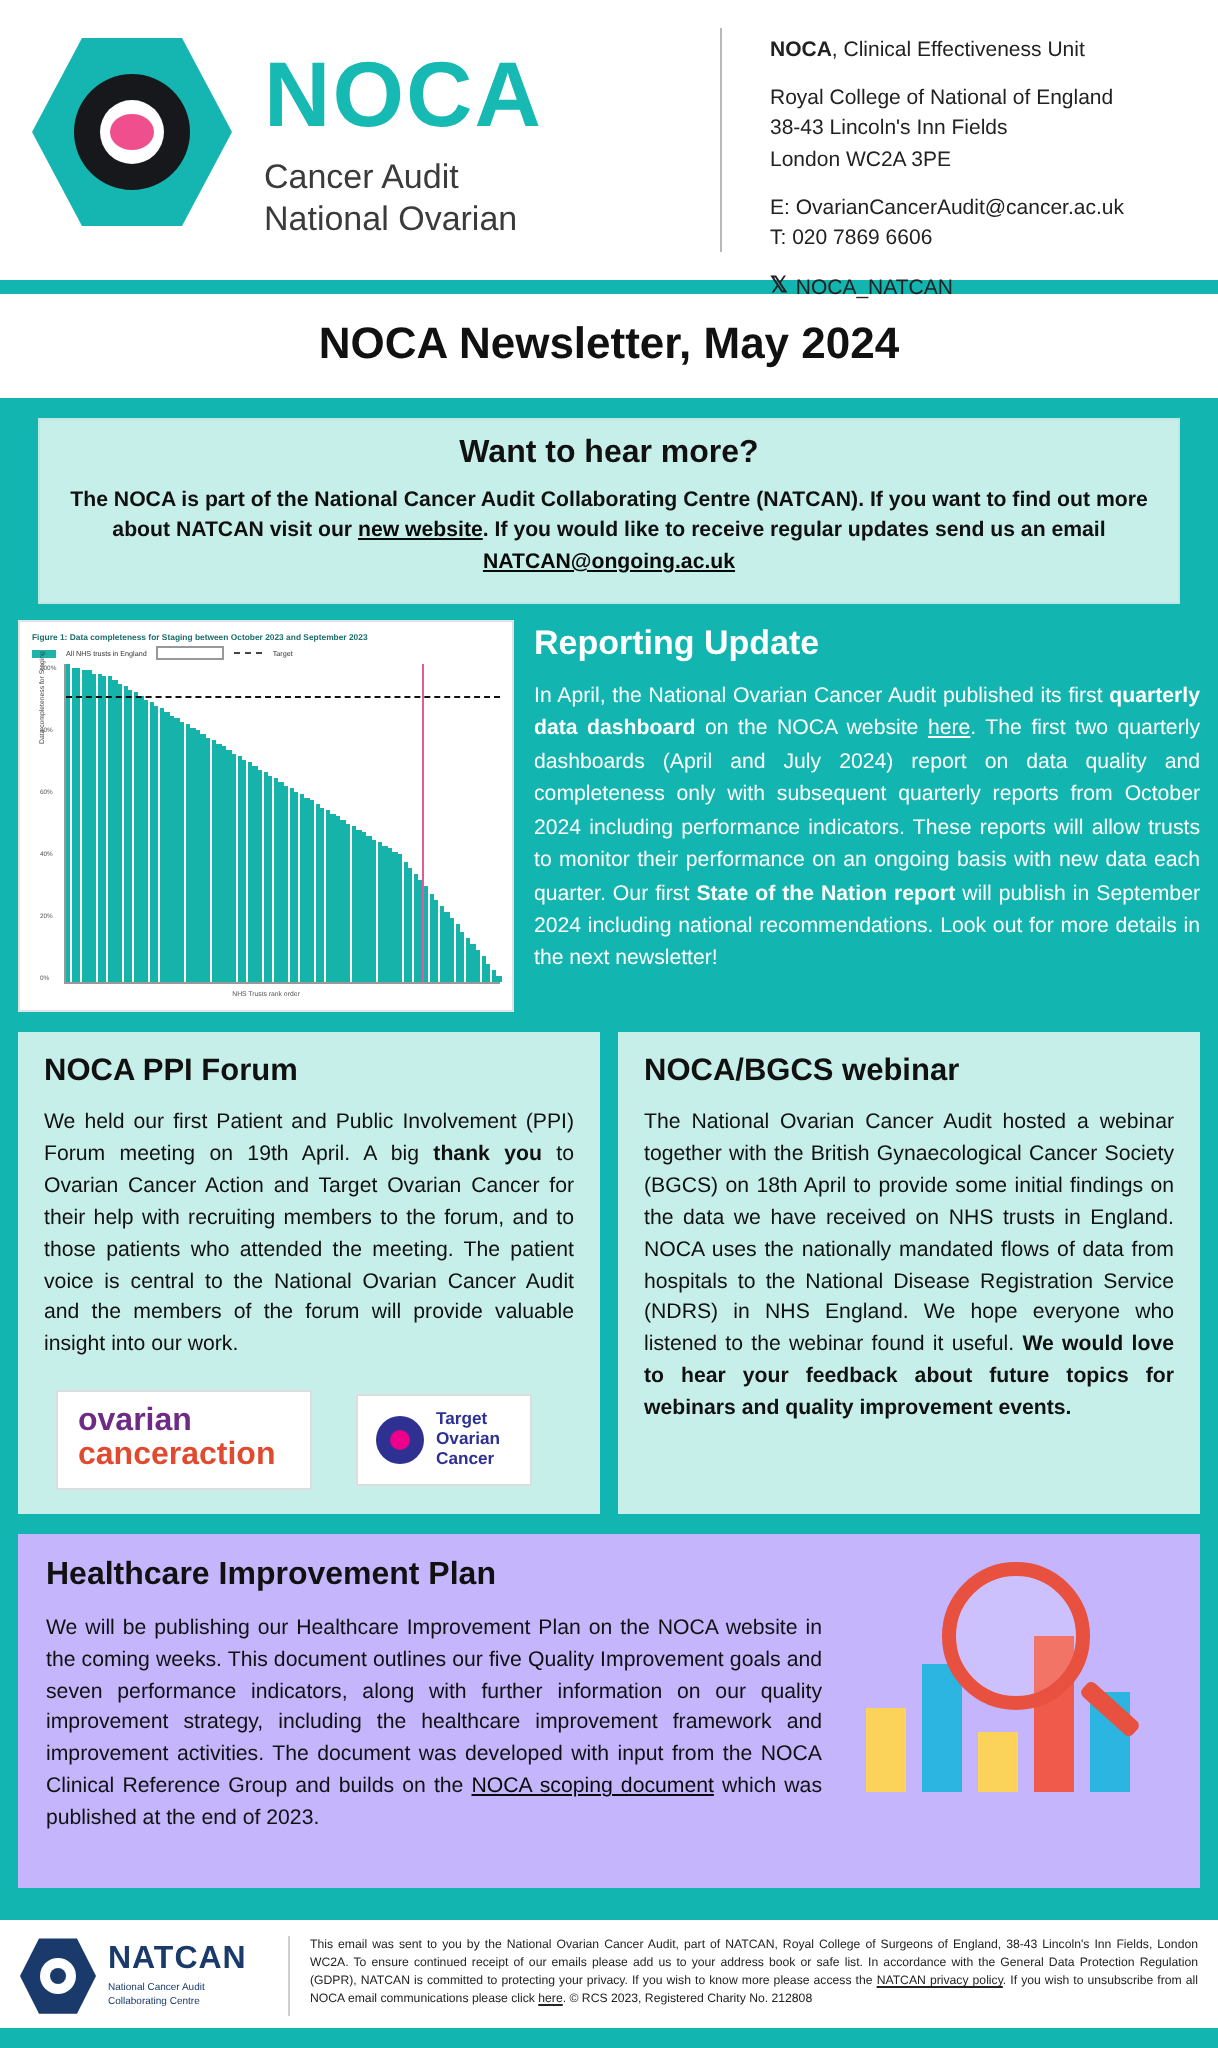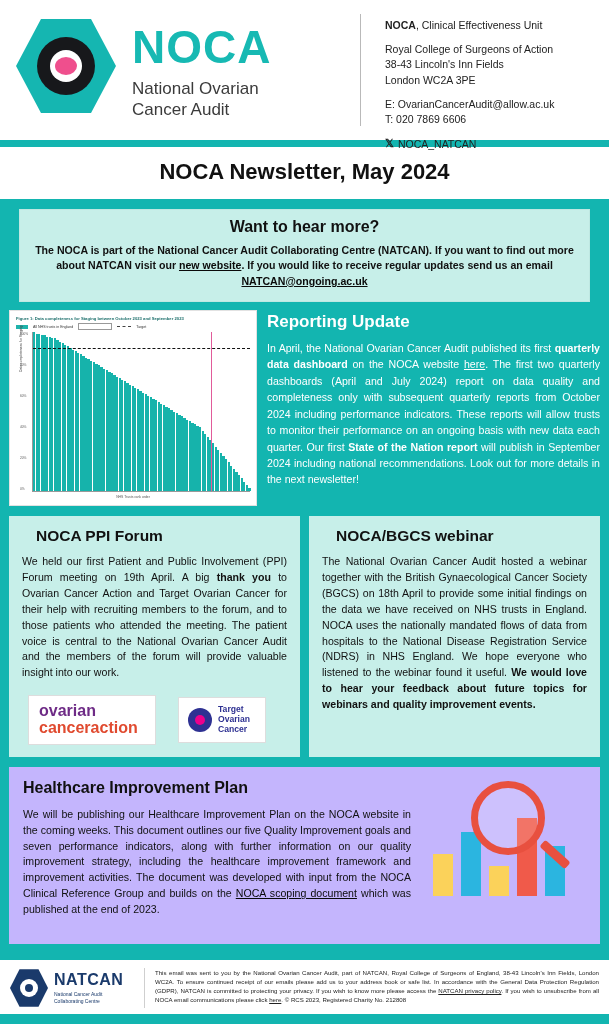--- a/index.html
+++ b/index.html
@@ -95,21 +95,21 @@
 
   .report-text { flex:1; color:#ffffff; }
   .report-text h2 { margin:2px 0 8px; font-size:17px; font-weight:bold; color:#ffffff; }
   .report-text p { margin:0; font-size:10.6px; line-height:1.55; text-align:justify; }
   .report-text b { font-weight:bold; }
   .report-text a { color:#ffffff; text-decoration:underline; }
 
   
   .two-col { display:flex; gap:9px; padding:10px 9px 0; align-items:stretch; }
   .card { background:#c7efe9; padding:11px 13px 12px; flex:1; }
-  .card h3 { margin:0 14px 9px; font-size:15.5px; font-weight:bold; color:#111; }
+  .card h3 { margin:0 0 9px; font-size:15.5px; font-weight:bold; color:#111; }
   .card p { margin:0; font-size:10.6px; line-height:1.5; text-align:justify; }
   .card b { font-weight:bold; }
 
   .logos { display:flex; gap:22px; align-items:center; margin-top:14px; padding-left:6px; }
   .oa-logo { background:#ffffff; border:1px solid #ddd; padding:7px 10px; width:128px; }
   .oa-logo .l1 { font-size:16px; font-weight:bold; color:#6e2b86; line-height:1.05; }
   .oa-logo .l2 { font-size:16px; font-weight:bold; color:#6e2b86; line-height:1.05; }
   .oa-logo .l2 span { color:#e04a2f; }
   .toc-logo { background:#ffffff; border:1px solid #ddd; padding:7px 9px; display:flex; align-items:center; gap:6px; width:88px; }
   .toc-mark { width:24px; height:24px; background:#2e3192; border-radius:50%; position:relative; flex:none; }
@@ -158,35 +158,35 @@
   <div class="header">
     <div class="logo-wrap">
       <div class="hexlogo">
         <div class="hex"></div>
           <div class="ring"></div>
           <div class="dot"></div>
       </div>
       <div class="brand-text">
         <div class="brand-title">NOCA</div>
         <div class="brand-sub">
+          <div>Cancer Audit</div>
           <div>National Ovarian</div>
-          <div>Cancer Audit</div>
         </div>
       </div>
     </div>
     <div class="hdr-divider"></div>
     <div class="contact">
       <div><span class="org">NOCA</span><span>, Clinical Effectiveness Unit</span></div>
       <div class="blk">
-        <div>Royal College of Surgeons of Action</div>
+        <div>Royal College of National of England</div>
         <div>38-43 Lincoln's Inn Fields</div>
         <div>London WC2A 3PE</div>
       </div>
       <div class="blk">
-        <div>E: OvarianCancerAudit@allow.ac.uk</div>
+        <div>E: OvarianCancerAudit@cancer.ac.uk</div>
         <div>T: 020 7869 6606</div>
       </div>
       <div class="blk row">
         <span class="x-mark">𝕏</span>
         <span>NOCA_NATCAN</span>
       </div>
     </div>
   </div>
 
   <div class="teal-bar"></div>

